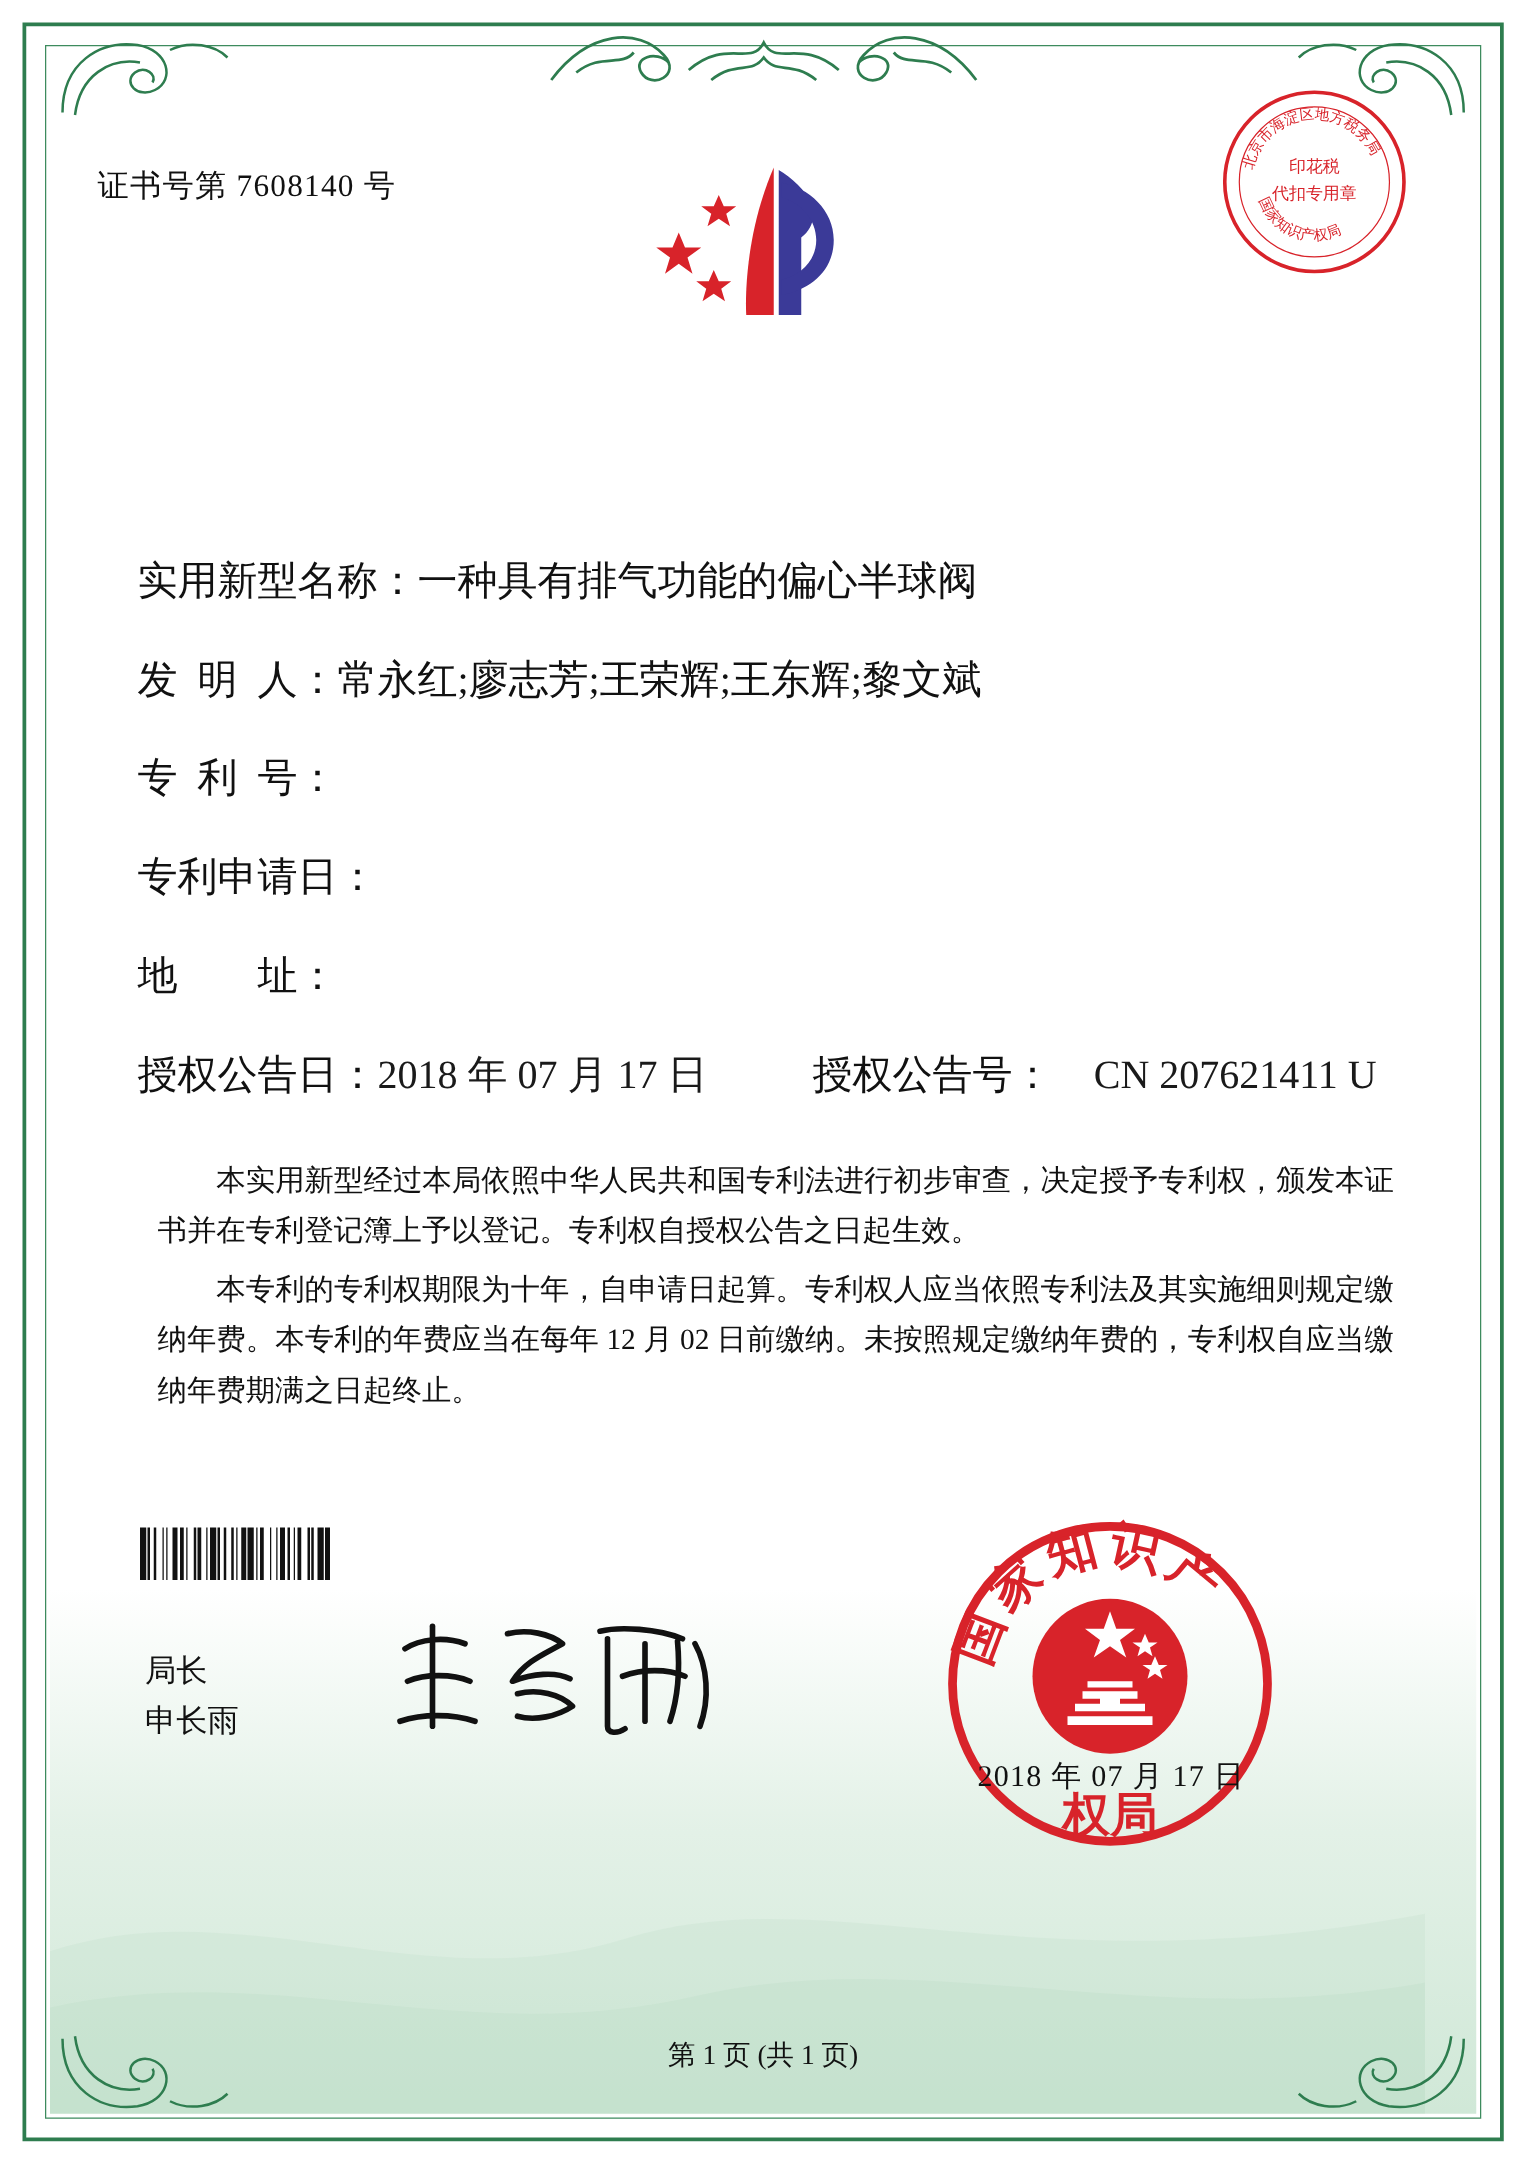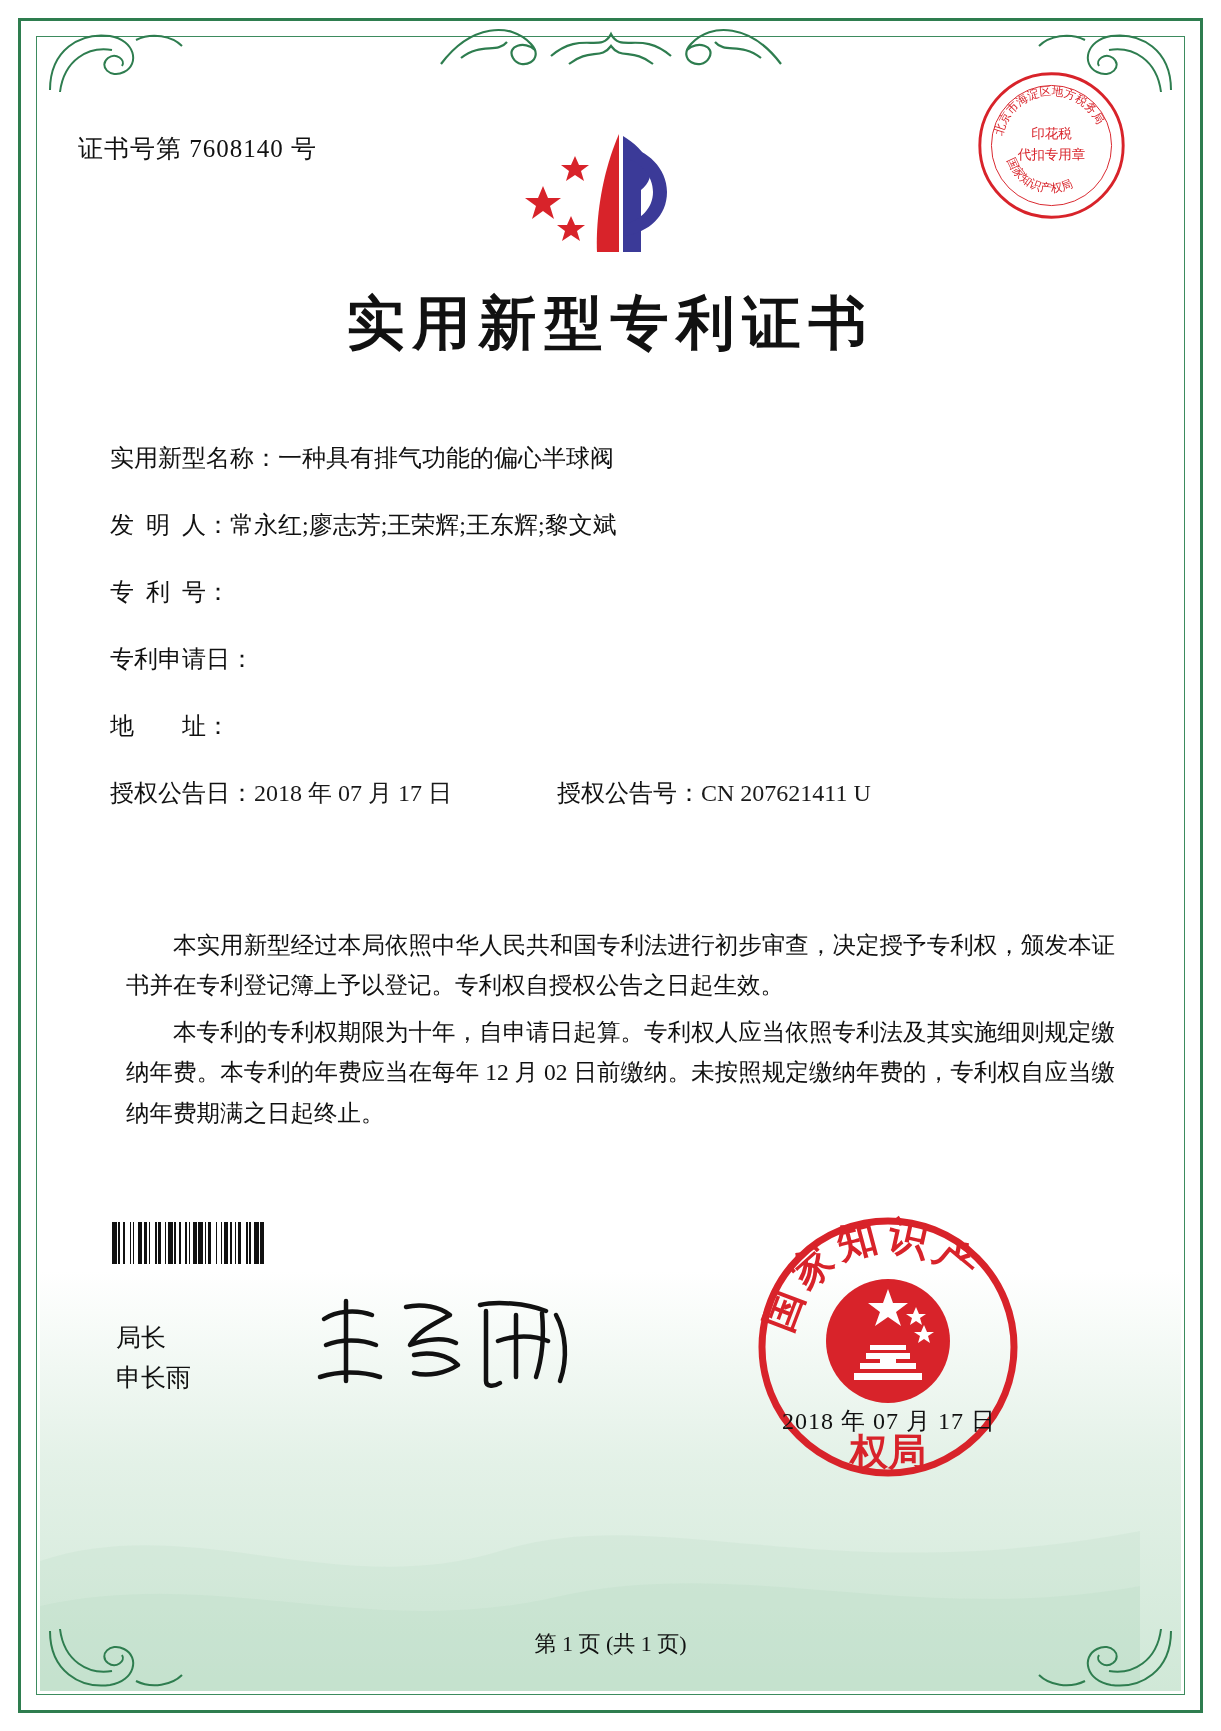--- a/index.html
+++ b/index.html
@@ -115,40 +115,41 @@
   .fields {
     position: absolute;
     left: 110px;
     top: 440px;
     width: 1010px;
   }
   .frow {
     display: flex;
     align-items: flex-end;
     margin-bottom: 31px;
-    font-size: 24px;
+    font-size: 32px;
     line-height: 1.5;
     font-family: Liberation Serif, serif;
   }
   .flabel {
     flex: 0 0 auto;
     white-space: pre;
     color: #111;
   }
   .fvalue {
     flex: 1 1 auto;
     color: #111;
   }
   .frow.two-col {
     justify-content: flex-start;
   }
   .fgroup2 {
-    margin-left: 105px;
+    margin-left: 84px;
     display: flex;
     align-items: baseline;
+    gap: 33px;
   }
 
   
   .paras {
     position: absolute;
     left: 110px;
     top: 925px;
     width: 1005px;
     font-size: 23.5px;
     line-height: 1.72;
@@ -295,21 +296,20 @@
       <textPath href="#tsarc" startOffset="6%">北京市海淀区地方税务局</textPath>
     </text>
     <path id="tsarc2" d="M80,80 m-48,0 a48,48 0 1,0 96,0" fill="none" stroke="none"></path>
     <text fill="#d8232a" font-size="12" font-family="'DejaVu Serif',serif">
       <textPath href="#tsarc2" startOffset="10%">国家知识产权局</textPath>
     </text>
     <text x="80" y="72" text-anchor="middle" fill="#d8232a" font-size="14" font-family="'DejaVu Serif',serif">印花税</text>
     <text x="80" y="94" text-anchor="middle" fill="#d8232a" font-size="14" font-family="'DejaVu Serif',serif">代扣专用章</text>
   </svg>
 
-  <div class="title">实用新型专利证书</div>
 
   <div class="fields">
     <div class="frow">
       <span class="flabel">实用新型名称：</span>
       <span class="fvalue">一种具有排气功能的偏心半球阀</span>
     </div>
     <div class="frow">
       <span class="flabel">发  明  人：</span>
       <span class="fvalue">常永红;廖志芳;王荣辉;王东辉;黎文斌</span>
     </div>

